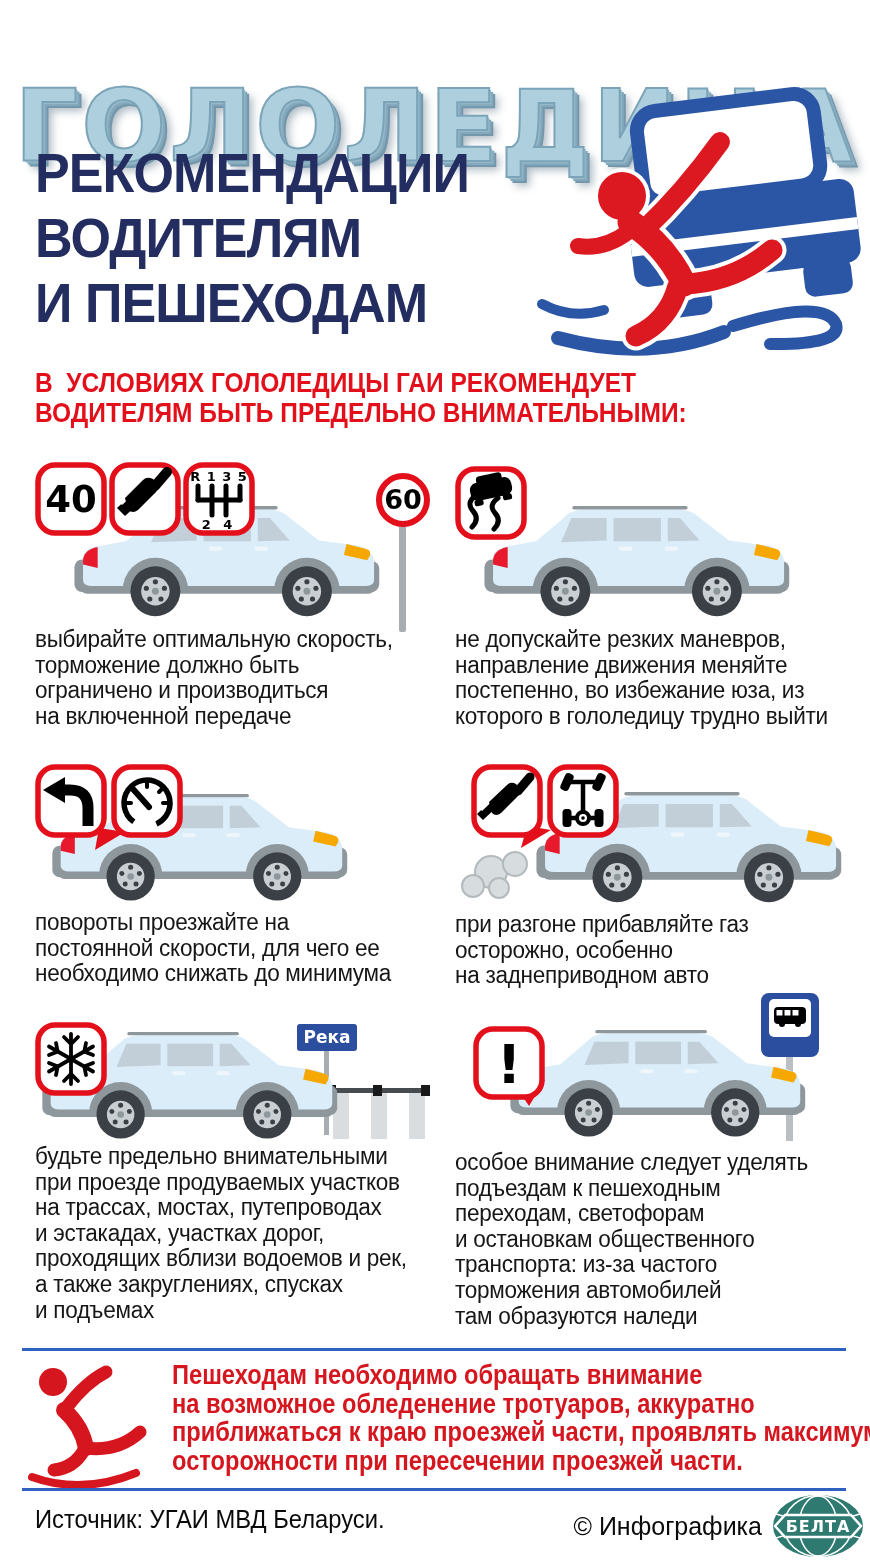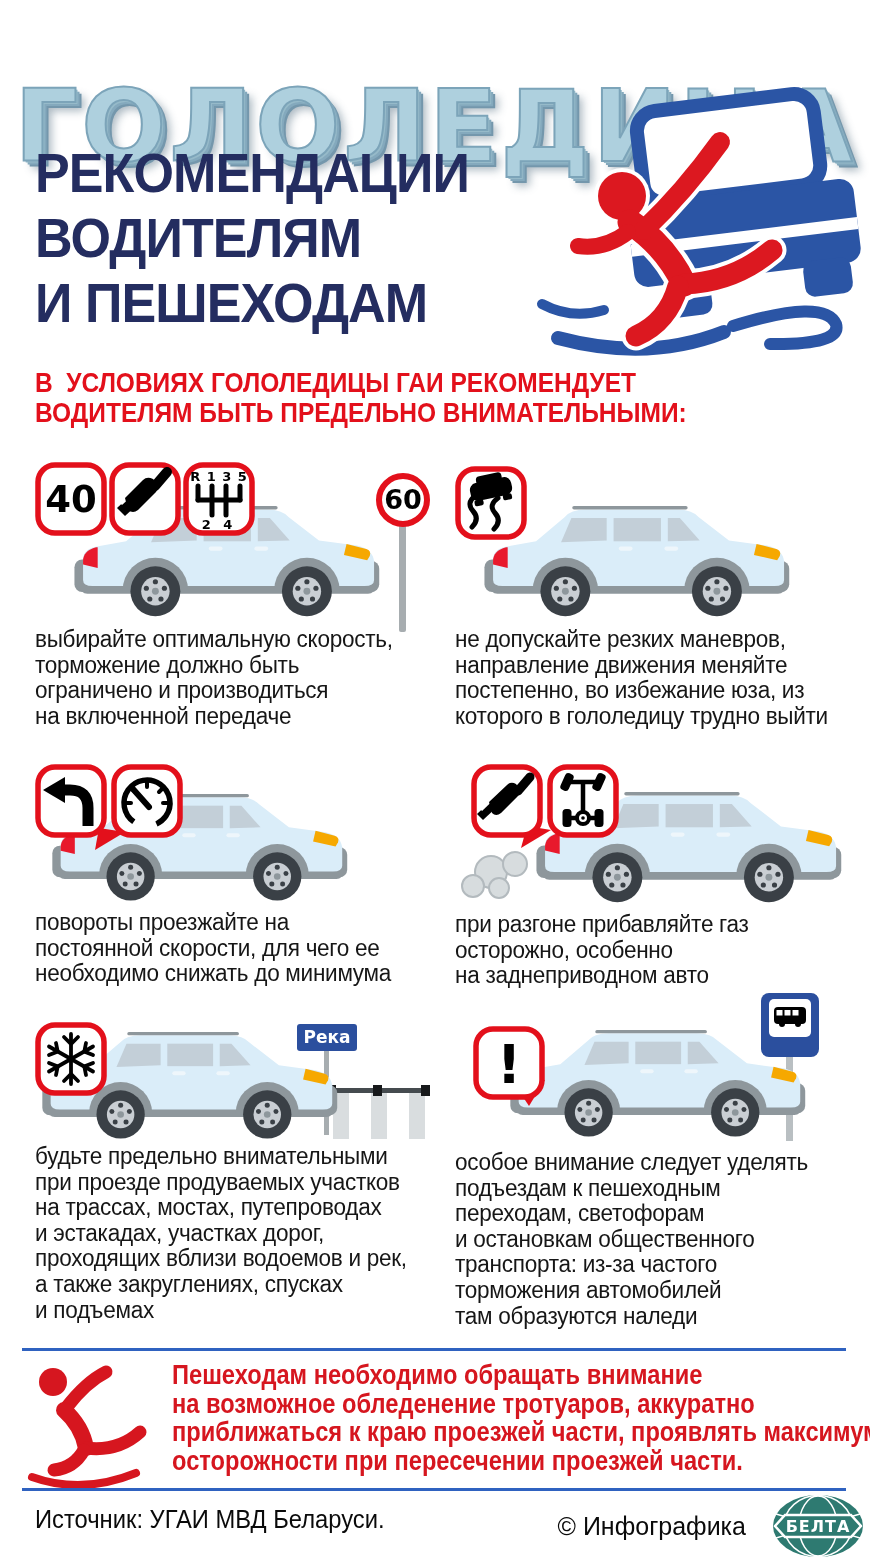--- a/index.html
+++ b/index.html
@@ -19,21 +19,21 @@
   .art text{font-family:"DejaVu Sans",sans-serif;fill:#000;}
   .caption{position:absolute;left:0;font-size:23.5px;line-height:25.6px;color:#161616;
            letter-spacing:-0.3px;white-space:nowrap;transform:scaleX(.96);transform-origin:left top;}
   .divider{position:absolute;left:22px;width:824px;height:3px;background:#2f62c0;}
   .d1{top:1348px;} .d2{top:1488px;}
   .note-icon{position:absolute;left:24px;top:1356px;overflow:visible;}
   .note-text{position:absolute;left:172px;top:1361px;width:800px;font-weight:bold;font-size:27.5px;
              line-height:28.5px;color:#d6161f;transform:scaleX(.86);transform-origin:left top;white-space:nowrap;}
   .source{position:absolute;left:35px;top:1505px;font-size:25px;color:#0a0a0a;
           transform:scaleX(.95);transform-origin:left top;white-space:nowrap;}
-  .credit{position:absolute;right:6px;top:1494px;display:flex;align-items:center;gap:26px;
+  .credit{position:absolute;right:6px;top:1494px;display:flex;align-items:center;gap:10px;
           font-size:25px;color:#0a0a0a;}
 </style>
 </head>
 <body>
 
 <div class="page">
 
   <svg width="0" height="0" style="position:absolute" aria-hidden="true">
     <defs>
       <symbol id="badge" viewBox="0 0 72 74">

